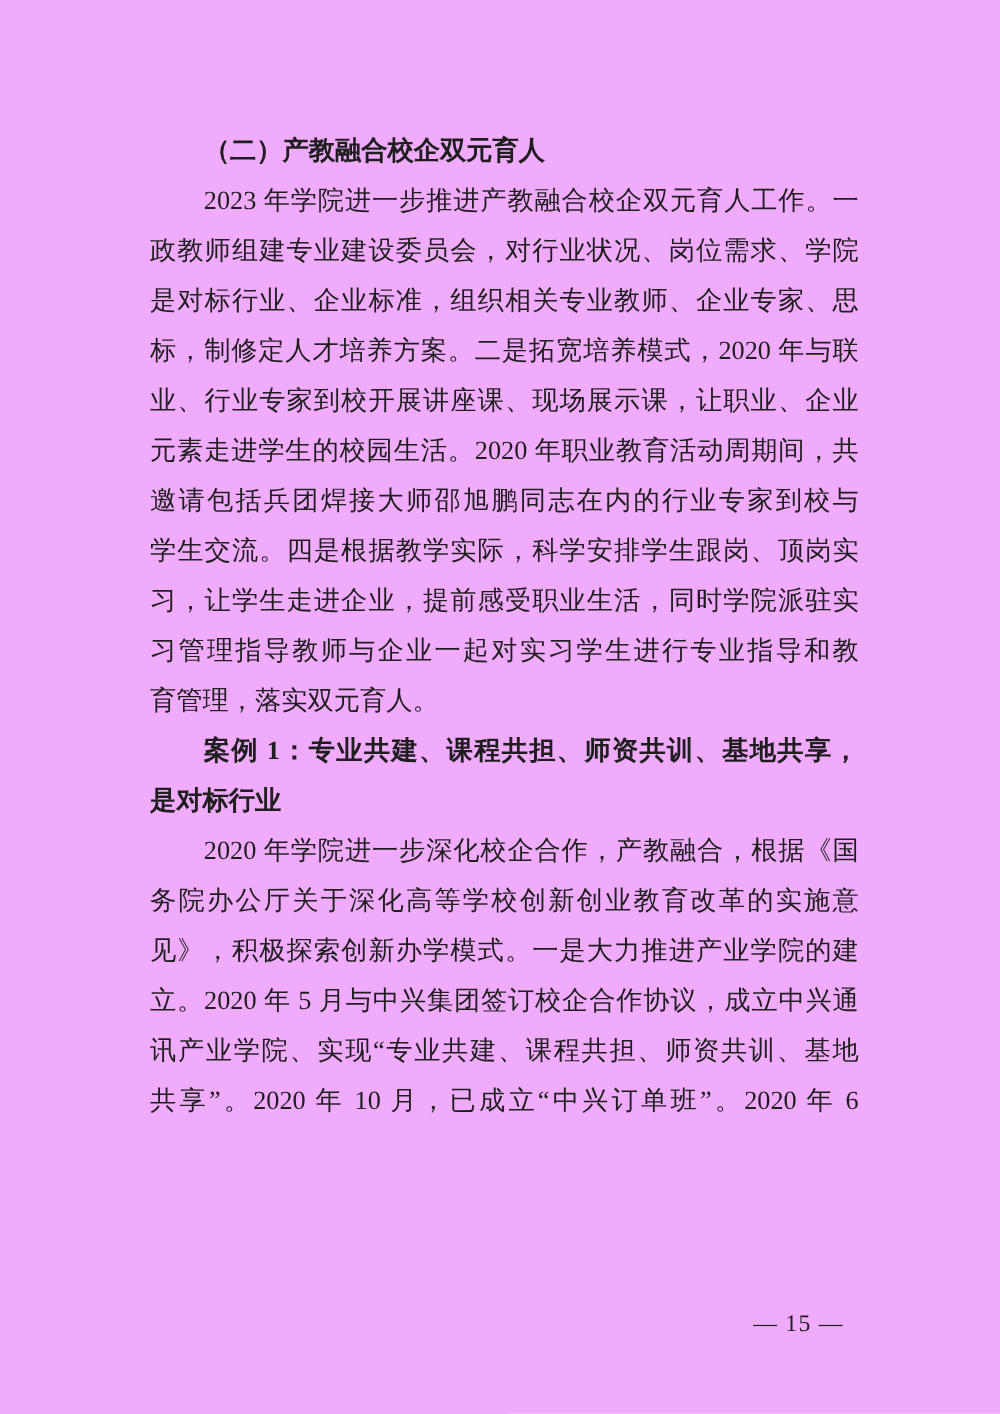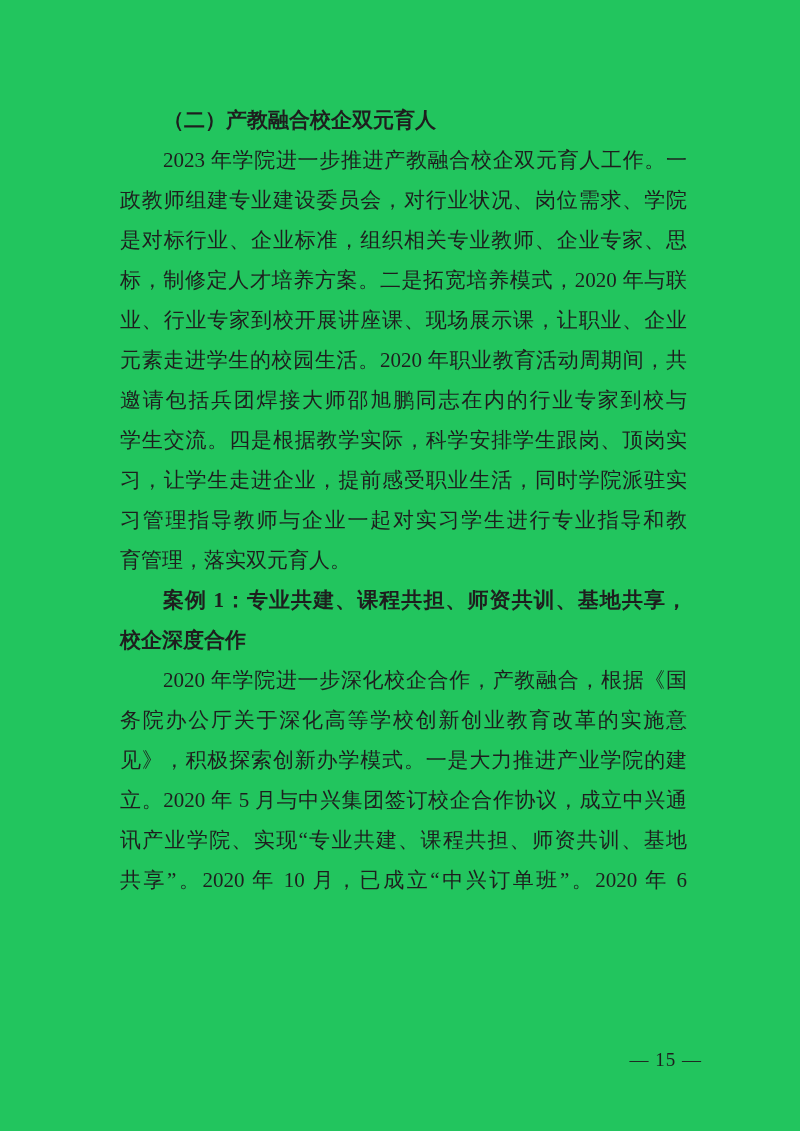--- a/index.html
+++ b/index.html
@@ -4,40 +4,40 @@
 <style>
   html, body { margin: 0; padding: 0; }
   body {
     width: 800px; height: 1131px;
     background: #ffffff;
     position: relative;
     overflow: hidden;
     font-family: "Liberation Serif", "DejaVu Serif", serif;
     color: #1e1e1e;
   }
-  .page { position: absolute; inset: 0; background: #22c55e; }
+  .page { position: absolute; inset: 0; background: #f0abfc; }
   .text-area {
     position: absolute;
     left: 120px; top: 100px; width: 567px;
   }
   .line {
     height: 40px;
     line-height: 40px;
     font-size: 21px;
     text-align: justify;
     text-align-last: justify;
     white-space: normal;
     overflow: visible;
   }
   .line.indent { text-indent: 43px; }
   .line.bold { font-weight: bold; }
   .line.left { text-align-last: left; }
   .page-number {
     position: absolute;
-    top: 1046px; right: 98px;
+    top: 1046px; right: 125px;
     height: 28px; line-height: 28px;
     font-size: 19px;
     letter-spacing: 1px;
     color: #1e1e1e;
   }
 </style>
 </head>
 <body>
 
 <div class="page">
@@ -51,21 +51,21 @@
     <div class="line">标，制修定人才培养方案。二是拓宽培养模式，2020 年与联</div>
     <div class="line">业、行业专家到校开展讲座课、现场展示课，让职业、企业</div>
     <div class="line">元素走进学生的校园生活。2020 年职业教育活动周期间，共</div>
     <div class="line">邀请包括兵团焊接大师邵旭鹏同志在内的行业专家到校与</div>
     <div class="line">学生交流。四是根据教学实际，科学安排学生跟岗、顶岗实</div>
     <div class="line">习，让学生走进企业，提前感受职业生活，同时学院派驻实</div>
     <div class="line">习管理指导教师与企业一起对实习学生进行专业指导和教</div>
     <div class="line left">育管理，落实双元育人。</div>
 
     <div class="line bold indent">案例 1：专业共建、课程共担、师资共训、基地共享，</div>
-    <div class="line bold left">校企深度合作</div>
+    <div class="line bold left">是对标行业</div>
 
     <div class="line indent">2020 年学院进一步深化校企合作，产教融合，根据《国</div>
     <div class="line">务院办公厅关于深化高等学校创新创业教育改革的实施意</div>
     <div class="line">见》，积极探索创新办学模式。一是大力推进产业学院的建</div>
     <div class="line">立。2020 年 5 月与中兴集团签订校企合作协议，成立中兴通</div>
     <div class="line">讯产业学院、实现“专业共建、课程共担、师资共训、基地</div>
     <div class="line">共享”。2020 年 10 月，已成立“中兴订单班”。2020 年 6</div>
 
   </div>
 

